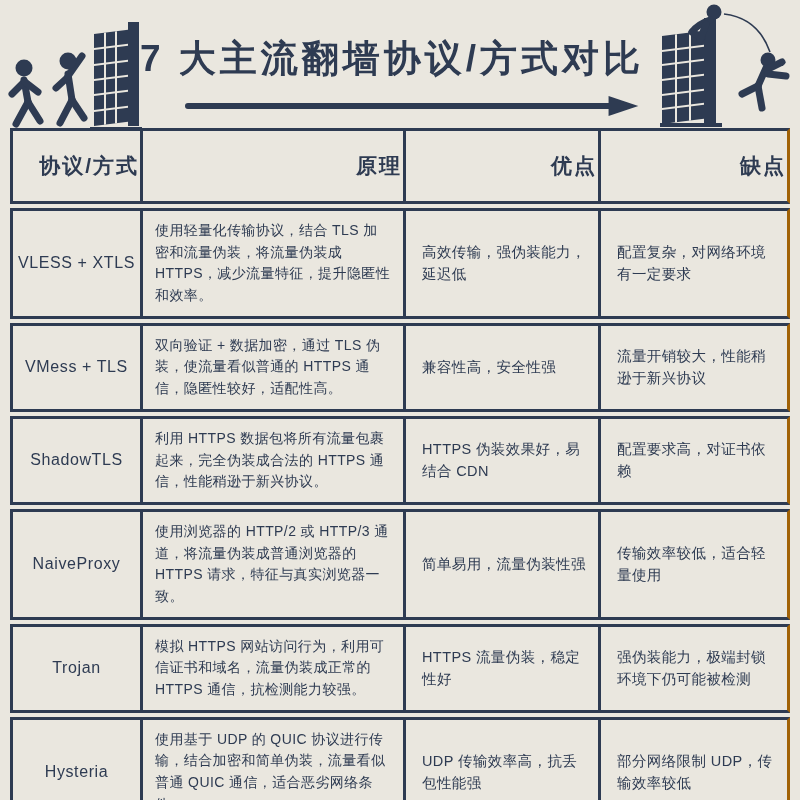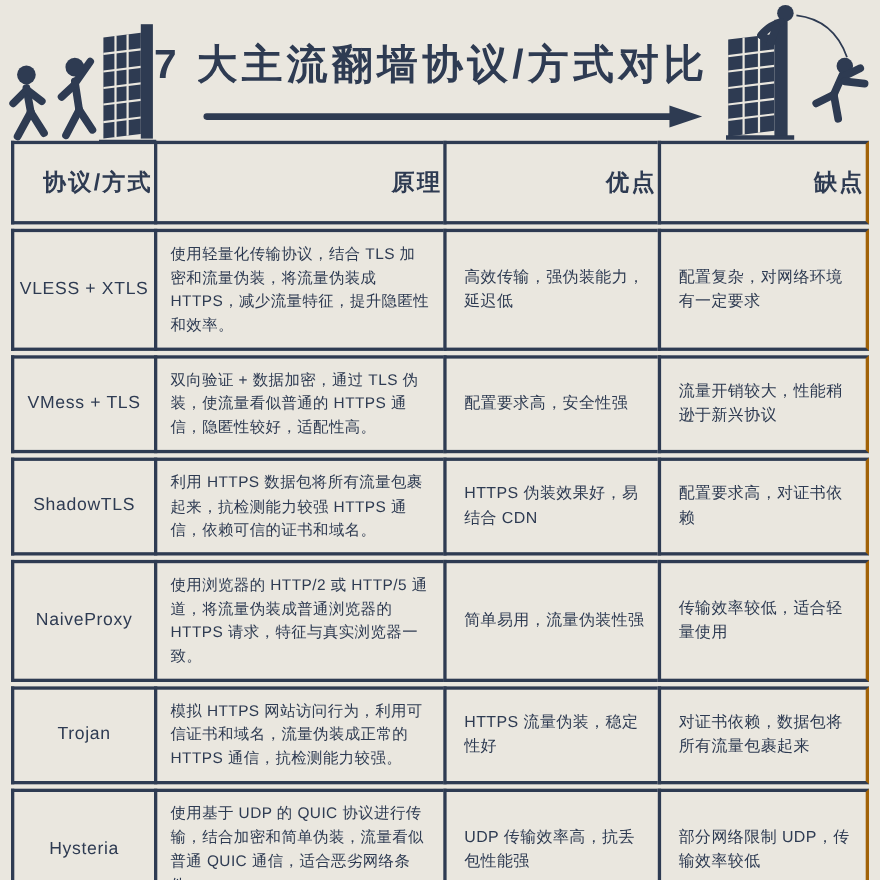--- a/index.html
+++ b/index.html
@@ -190,40 +190,40 @@
     <tbody id="table-body">
         <tr>
           <td class="protocol">VLESS + XTLS</td>
           <td class="principle">使用轻量化传输协议，结合 TLS 加密和流量伪装，将流量伪装成 HTTPS，减少流量特征，提升隐匿性和效率。</td>
           <td class="pros">高效传输，强伪装能力，延迟低</td>
           <td class="cons">配置复杂，对网络环境有一定要求</td>
         </tr>
         <tr>
           <td class="protocol">VMess + TLS</td>
           <td class="principle">双向验证 + 数据加密，通过 TLS 伪装，使流量看似普通的 HTTPS 通信，隐匿性较好，适配性高。</td>
-          <td class="pros">配置要求高，安全性强</td>
+          <td class="pros">兼容性高，安全性强</td>
           <td class="cons">流量开销较大，性能稍逊于新兴协议</td>
         </tr>
         <tr>
           <td class="protocol">ShadowTLS</td>
-          <td class="principle">利用 HTTPS 数据包将所有流量包裹起来，抗检测能力较强 HTTPS 通信，依赖可信的证书和域名。</td>
+          <td class="principle">利用 HTTPS 数据包将所有流量包裹起来，完全伪装成合法的 HTTPS 通信，性能稍逊于新兴协议。</td>
           <td class="pros">HTTPS 伪装效果好，易结合 CDN</td>
           <td class="cons">配置要求高，对证书依赖</td>
         </tr>
         <tr>
           <td class="protocol">NaiveProxy</td>
-          <td class="principle">使用浏览器的 HTTP/2 或 HTTP/5 通道，将流量伪装成普通浏览器的 HTTPS 请求，特征与真实浏览器一致。</td>
+          <td class="principle">使用浏览器的 HTTP/2 或 HTTP/3 通道，将流量伪装成普通浏览器的 HTTPS 请求，特征与真实浏览器一致。</td>
           <td class="pros">简单易用，流量伪装性强</td>
           <td class="cons">传输效率较低，适合轻量使用</td>
         </tr>
         <tr>
           <td class="protocol">Trojan</td>
           <td class="principle">模拟 HTTPS 网站访问行为，利用可信证书和域名，流量伪装成正常的 HTTPS 通信，抗检测能力较强。</td>
           <td class="pros">HTTPS 流量伪装，稳定性好</td>
-          <td class="cons">对证书依赖，数据包将所有流量包裹起来</td>
+          <td class="cons">强伪装能力，极端封锁环境下仍可能被检测</td>
         </tr>
         <tr>
           <td class="protocol">Hysteria</td>
           <td class="principle">使用基于 UDP 的 QUIC 协议进行传输，结合加密和简单伪装，流量看似普通 QUIC 通信，适合恶劣网络条件。</td>
           <td class="pros">UDP 传输效率高，抗丢包性能强</td>
           <td class="cons">部分网络限制 UDP，传输效率较低</td>
         </tr>
         <tr>
           <td class="protocol">肉身</td>
           <td class="principle">通过物理迁移（如走线、留学或移居）直接接入没有网络审查的文明国家或地区的网络，绕过技术和政策封锁。</td>

